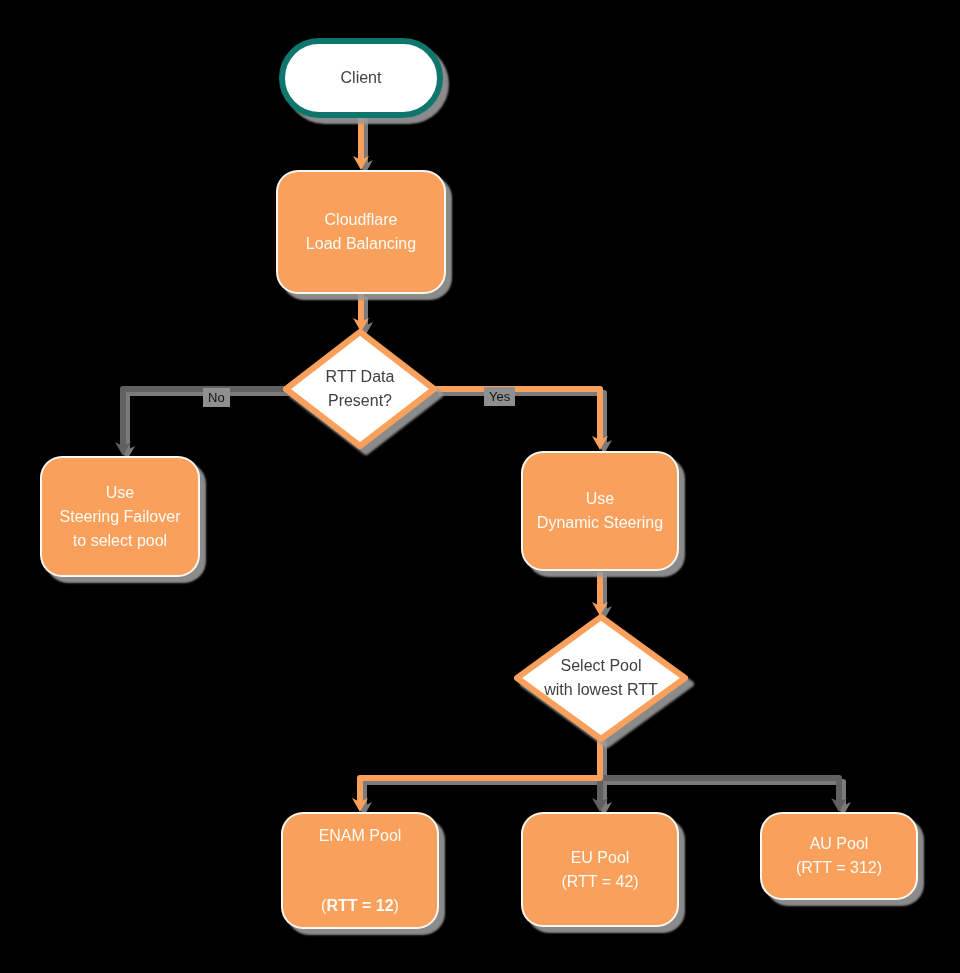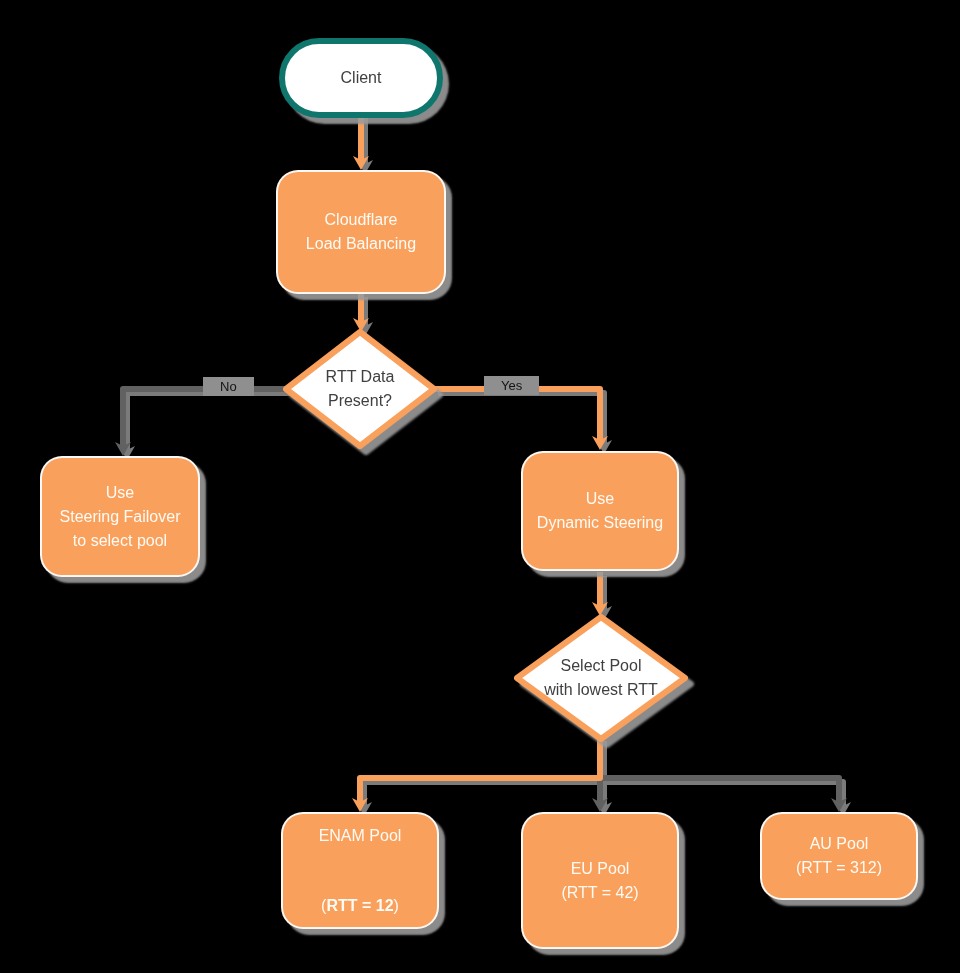--- a/index.html
+++ b/index.html
@@ -38,21 +38,21 @@
   .diamond .dtext{
     position:absolute;left:0;top:0;width:100%;height:100%;
     display:flex;flex-direction:column;align-items:center;justify-content:center;
     color:#404040;
   }
   .ln{display:block;}
   .bold{font-weight:bold;}
   
   .edge-label{
     position:absolute;z-index:3;background:#8F8F8F;color:#141414;
-    font-size:13px;line-height:15px;padding:2px 17px;
+    font-size:13px;line-height:15px;padding:2px 5px;margin-top:11px;
   }
 </style>
 </head>
 <body>
 
 <div class="canvas">
 
   <svg class="edges" width="960" height="973" viewBox="0 0 960 973">
 
     <g>
@@ -138,21 +138,21 @@
       <span class="ln">Select Pool</span>
       <span class="ln">with lowest RTT</span>
     </div>
   </div>
 
   <div class="node box" style="left:281px;top:812px;width:158px;height:117px;gap:46px;">
     <span class="ln">ENAM Pool</span>
     <span class="ln"><span>(</span><span class="bold">RTT = 12</span><span>)</span></span>
   </div>
 
-  <div class="node box" style="left:521px;top:812px;width:158px;height:137px;">
+  <div class="node box" style="left:521px;top:812px;width:158px;height:115px;">
     <span class="ln">EU Pool</span>
     <span class="ln">(RTT = 42)</span>
   </div>
 
   <div class="node box" style="left:760px;top:812px;width:158px;height:88px;">
     <span class="ln">AU Pool</span>
     <span class="ln">(RTT = 312)</span>
   </div>
 
 </div>

